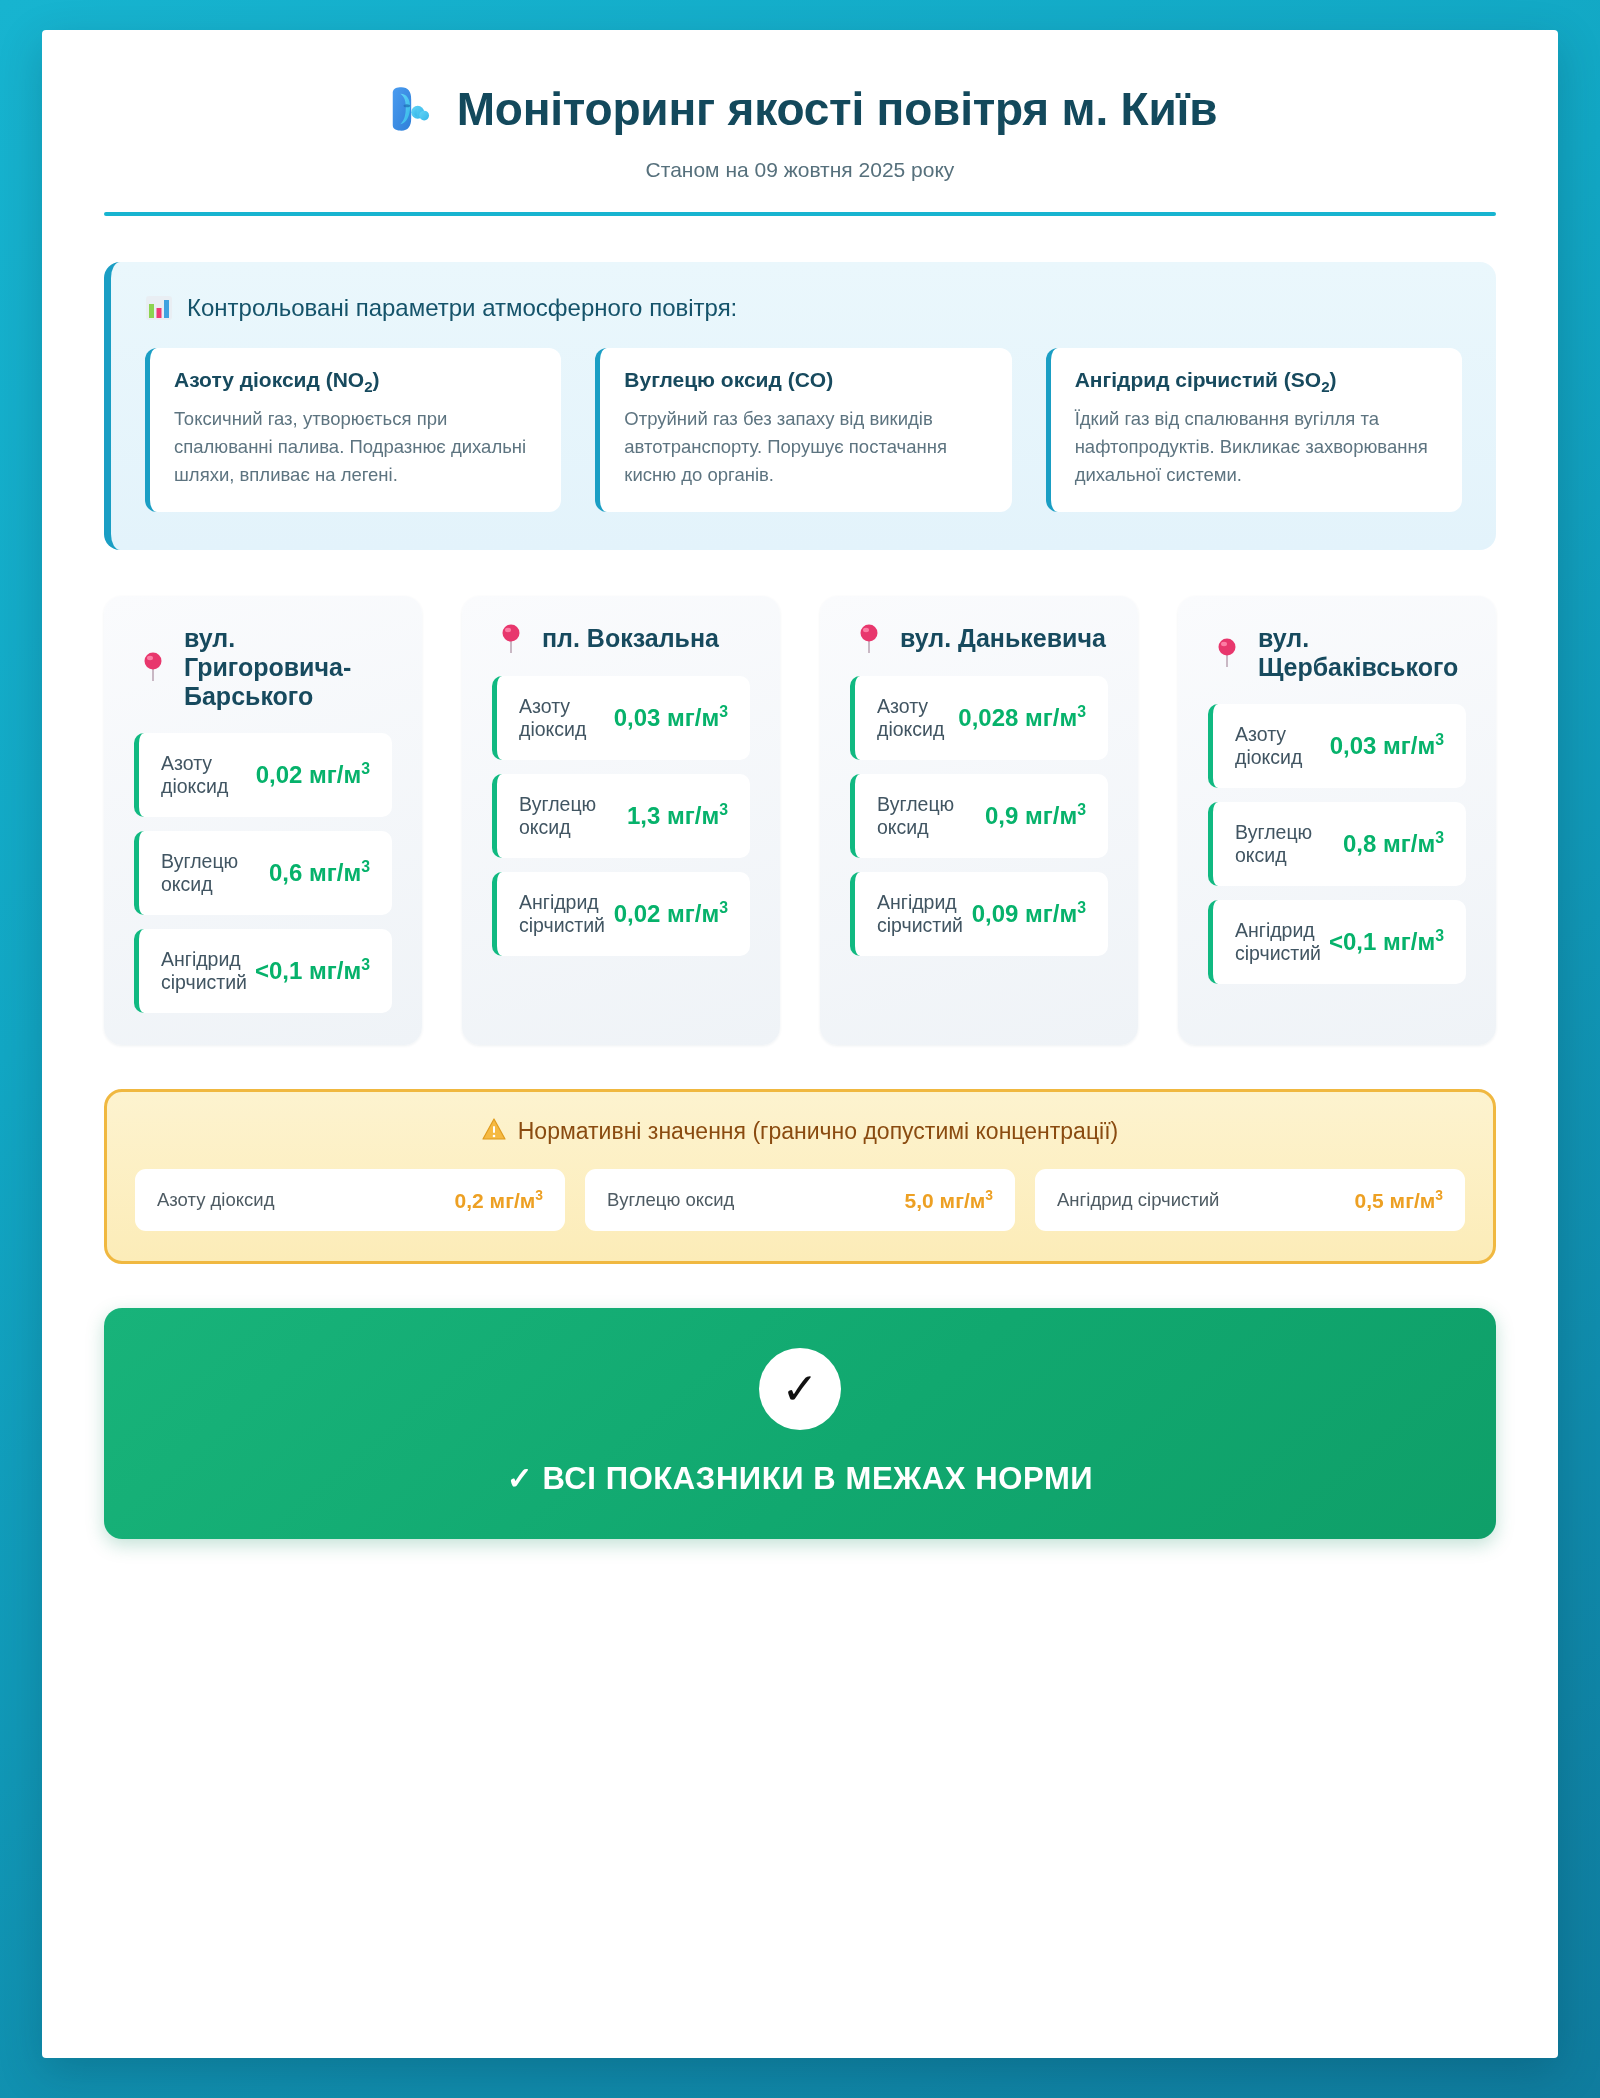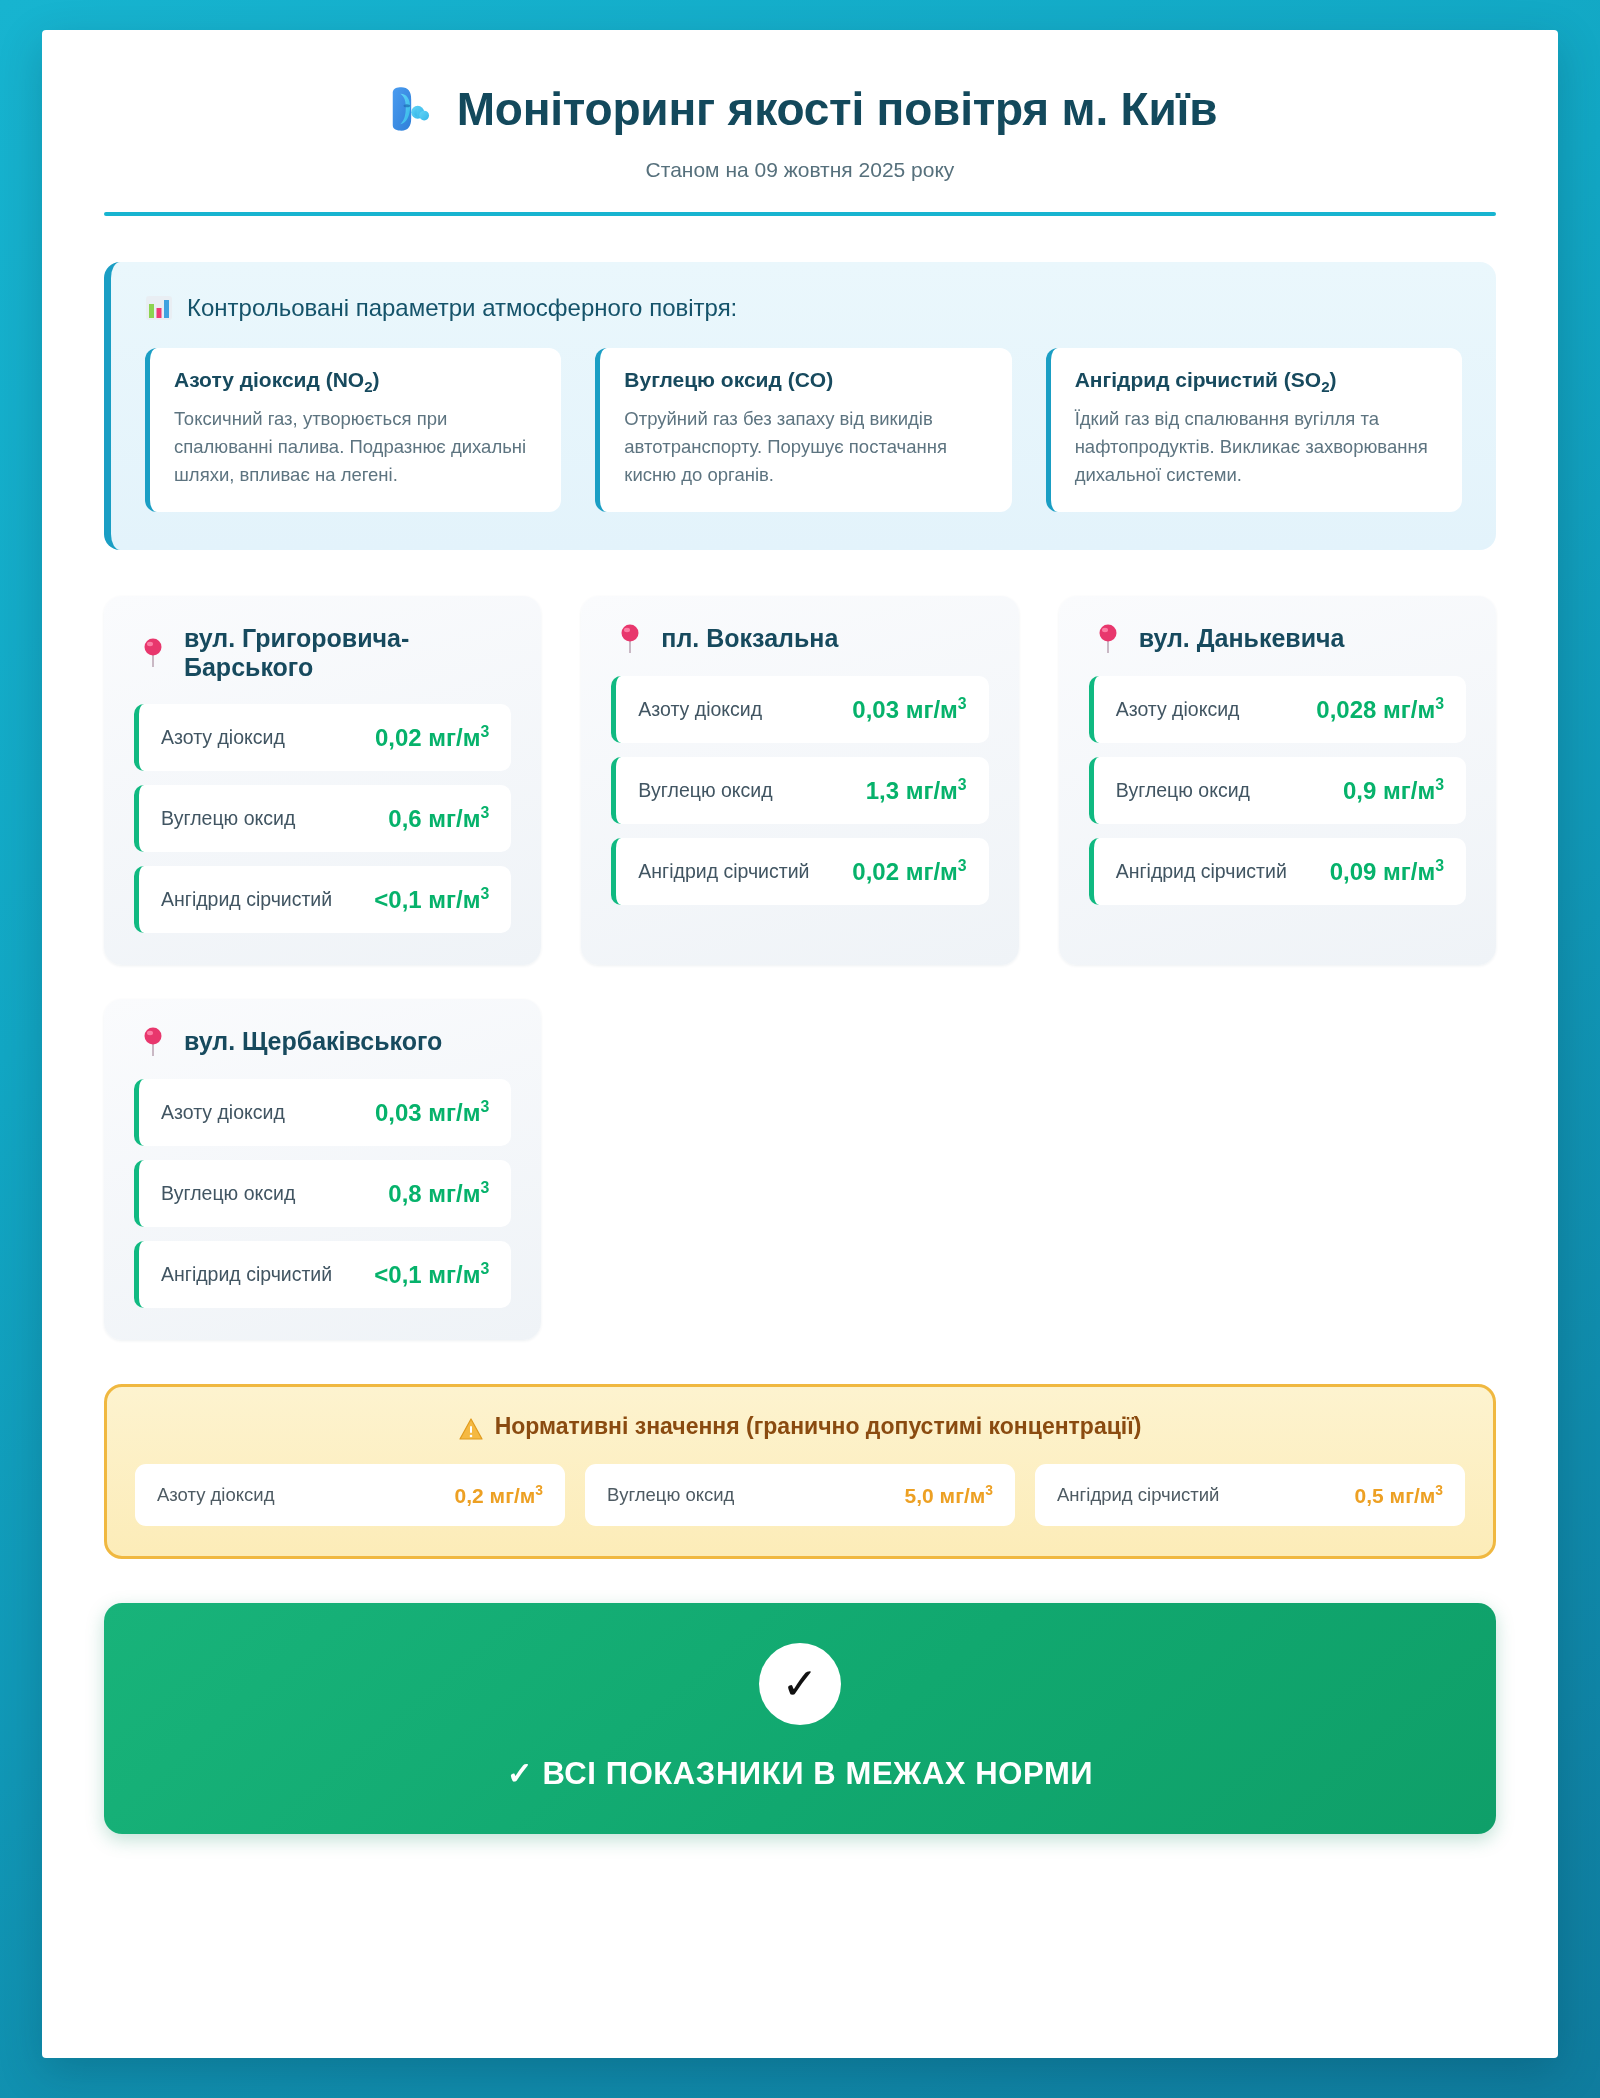--- a/index.html
+++ b/index.html
@@ -105,21 +105,21 @@
   .param-desc {
     font-size: 18.5px;
     line-height: 1.52;
     color: #5d7480;
   }
 
   
   .stations-grid {
     margin-top: 46px;
     display: grid;
-    grid-template-columns: 1fr 1fr 1fr;
+    grid-template-columns: 1fr 1fr 1fr 1fr;
     gap: 34px 40px;
   }
 
   .station-card {
     background: linear-gradient(165deg, #fafbfd 0%, #eff3f7 100%);
     border-radius: 18px;
     padding: 28px 30px 32px 30px;
     box-shadow: 0 1px 3px rgba(20,60,80,.07);
   }
 
@@ -168,24 +168,24 @@
     margin-top: 44px;
     background: linear-gradient(180deg, #fdf3cf 0%, #fcecb8 100%);
     border: 3px solid #f0b840;
     border-radius: 18px;
     padding: 26px 28px 30px 28px;
   }
 
   .norms-heading {
     text-align: center;
     font-size: 23px;
-    font-weight: bold;
+    font-weight: normal;
     color: #8a4b10;
     display: flex;
-    align-items: flex-end;
+    align-items: flex-start;
     justify-content: center;
     gap: 12px;
     margin-bottom: 24px;
   }
 
   .warn-icon { width: 24px; height: 22px; display: block; }
 
   .norms-grid {
     display: grid;
     grid-template-columns: 1fr 1fr 1fr;

